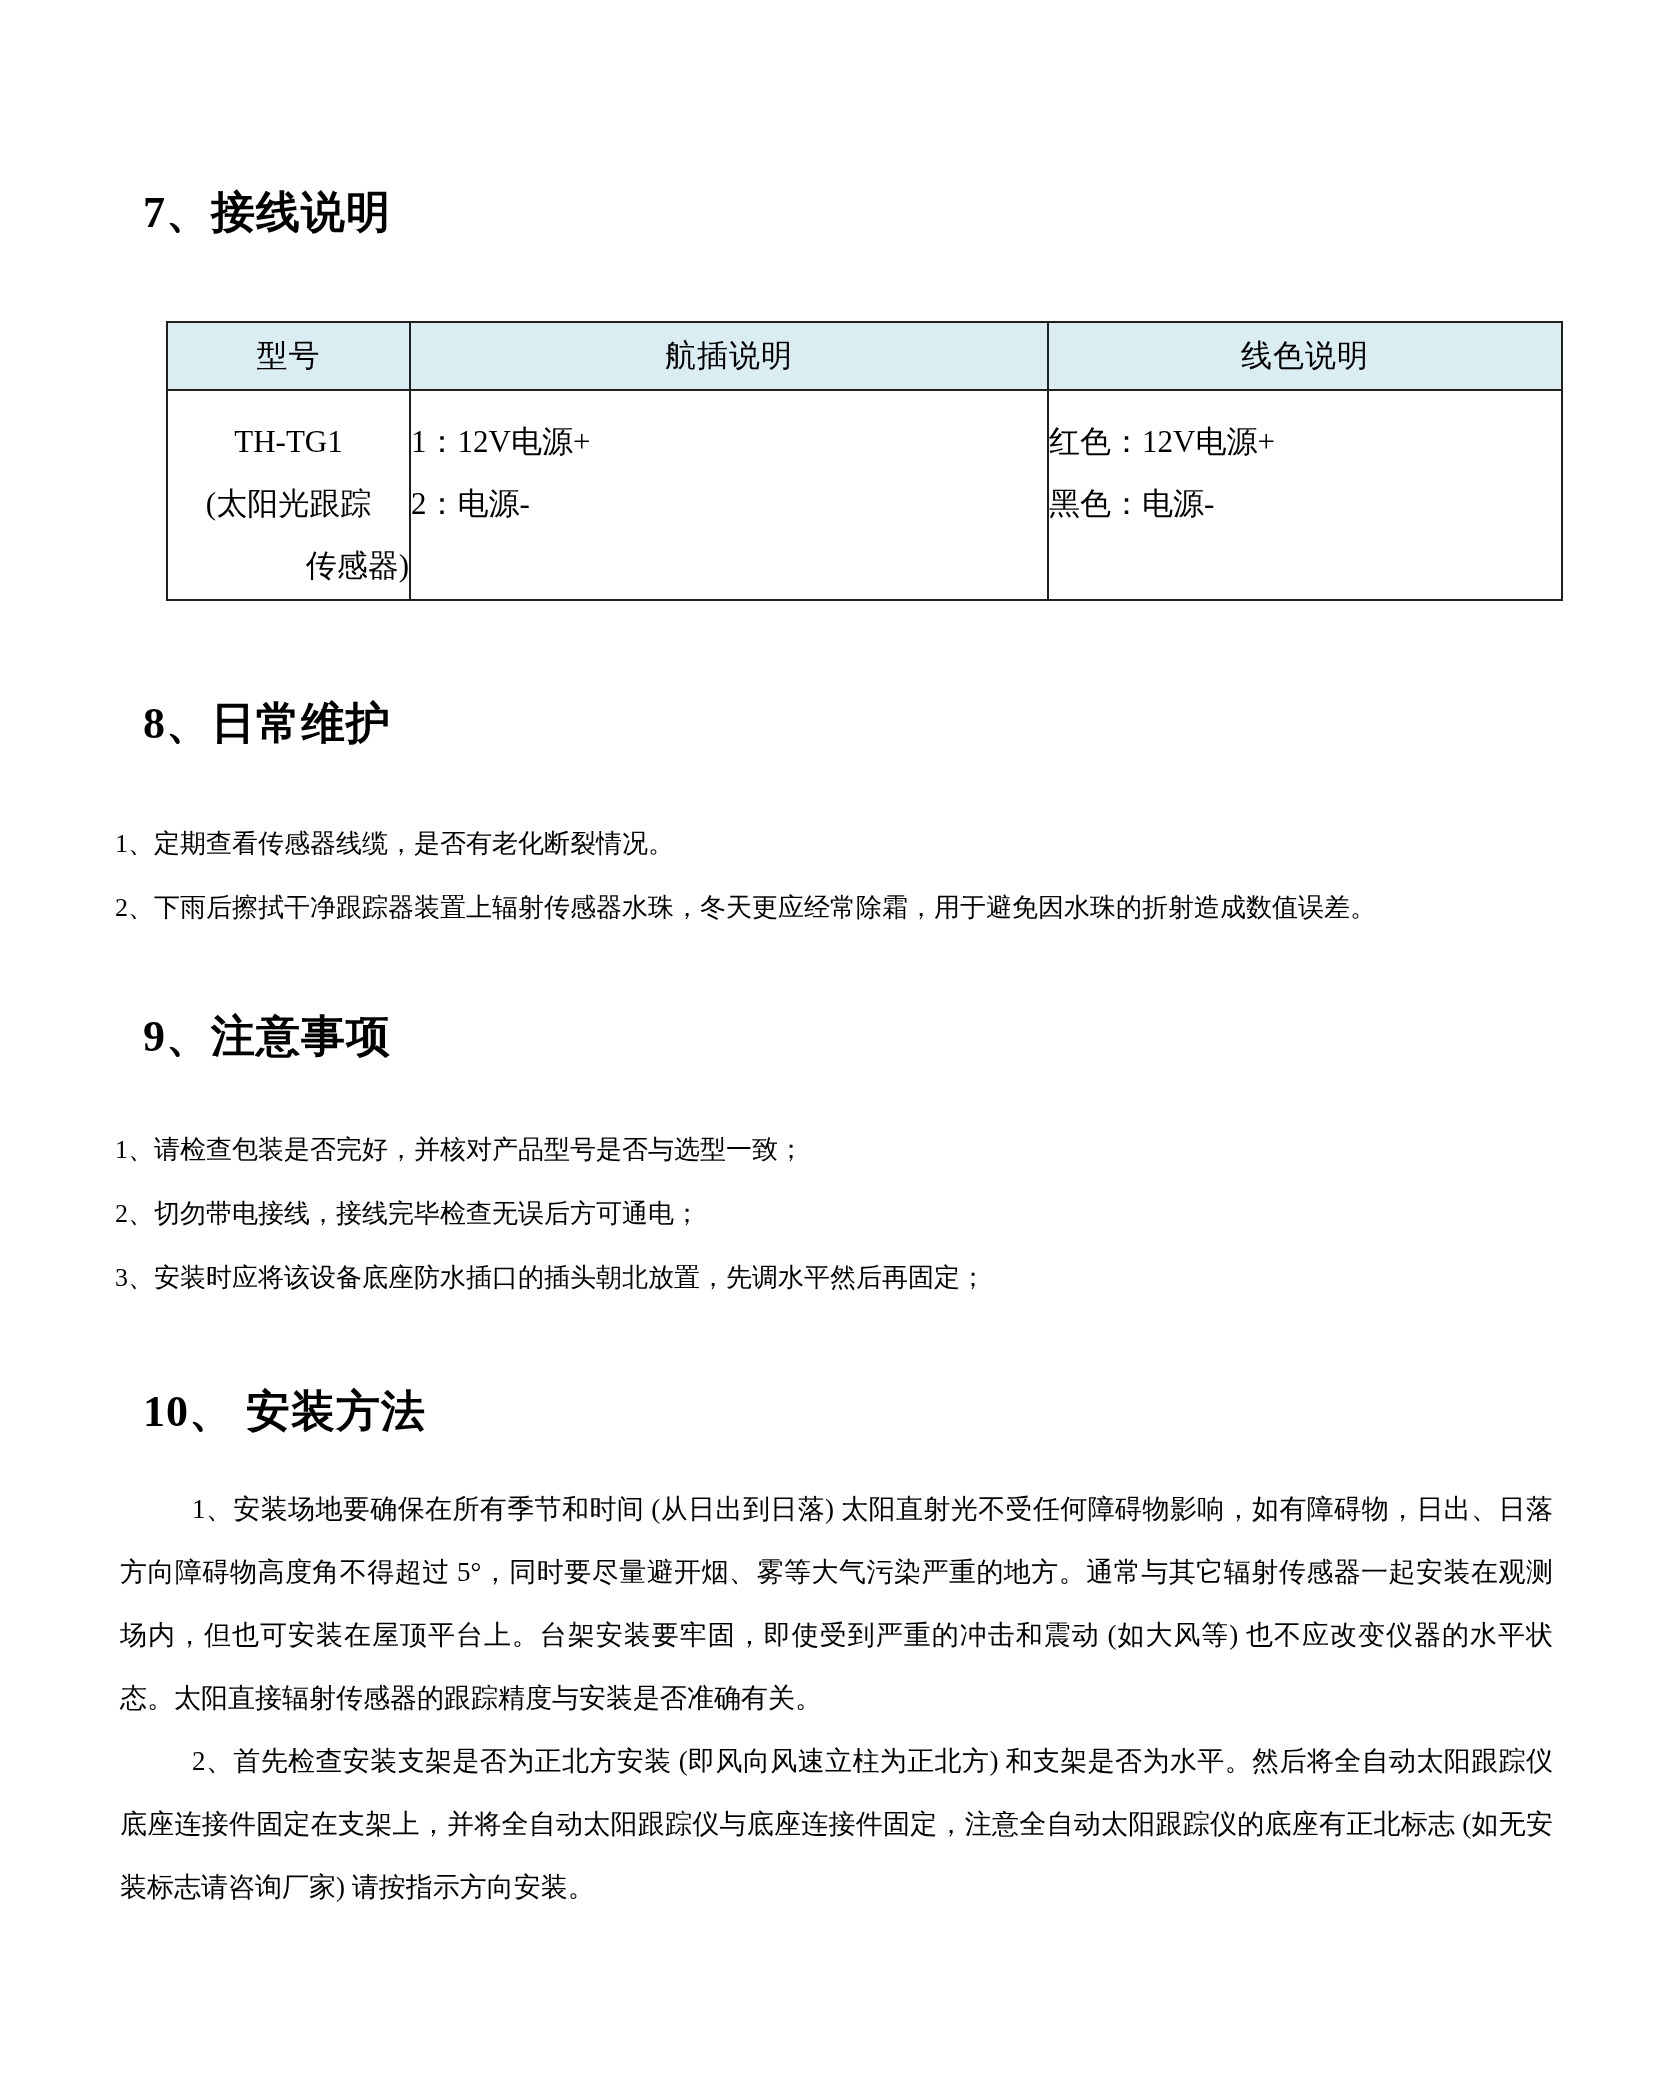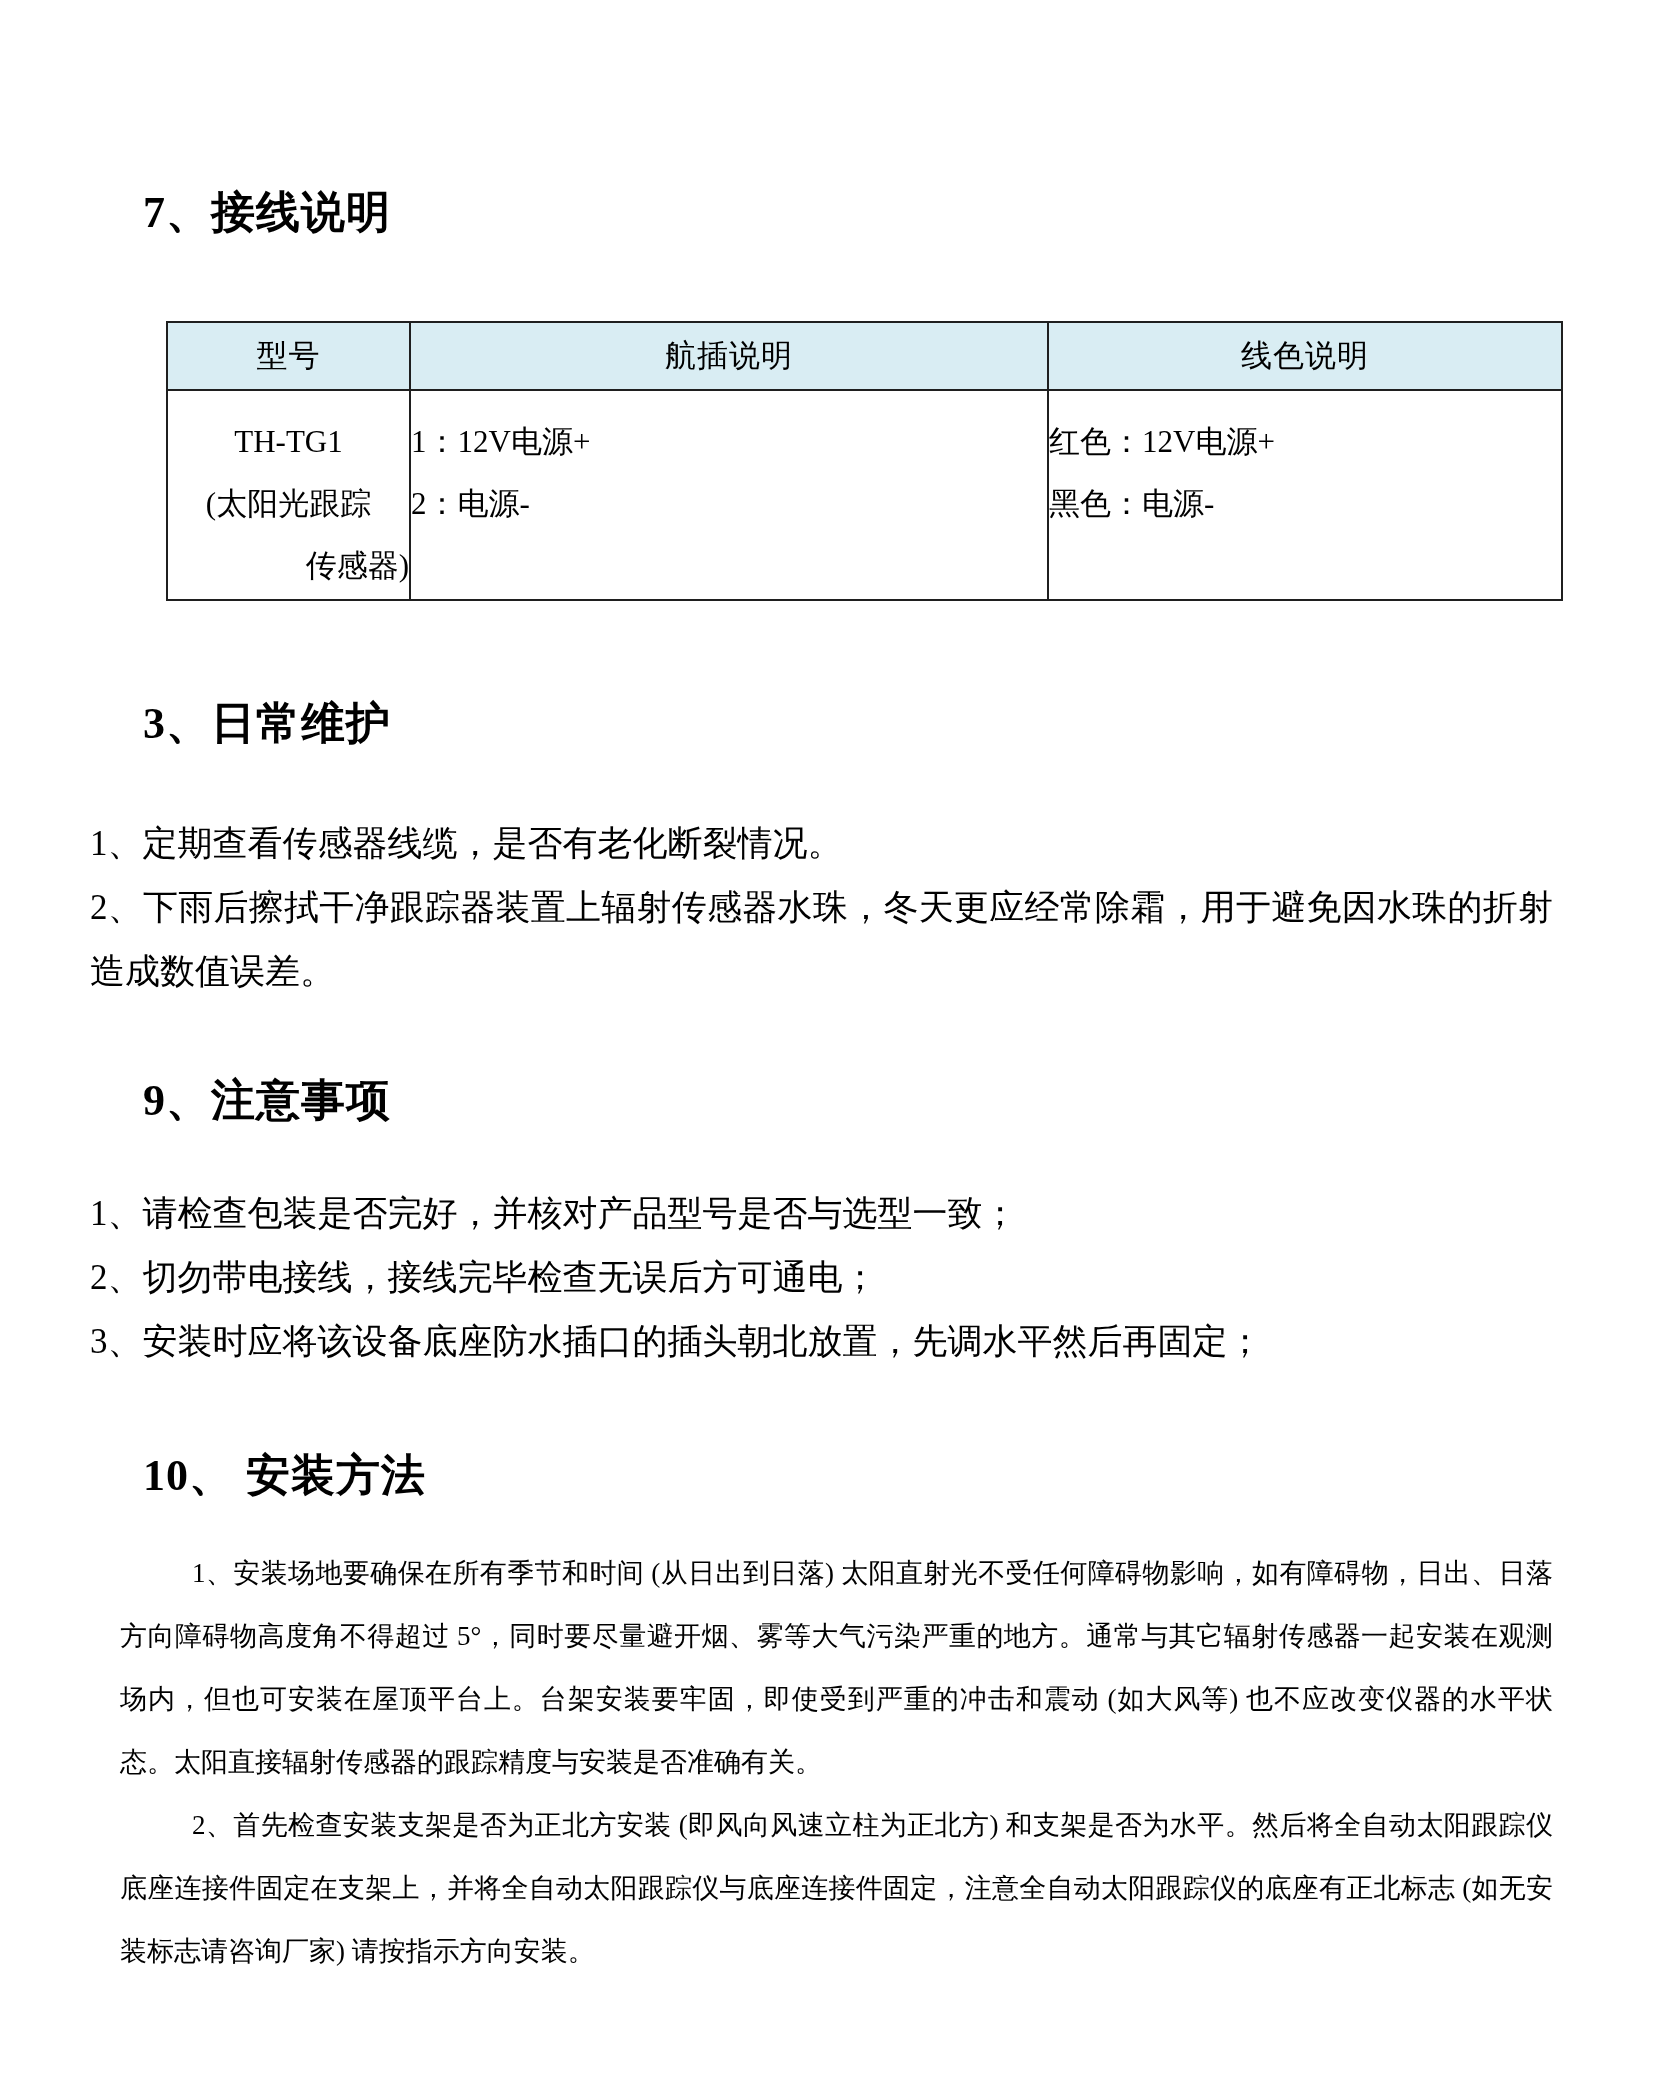--- a/index.html
+++ b/index.html
@@ -51,22 +51,22 @@
     padding: 20px 0 0 0;
     background: #ffffff;
   }
   td.model-cell { text-align: center; }
   td.plug-cell  { padding-left: 22px; }
   td.wire-cell  { padding-left: 26px; }
   .cl { line-height: 62px; white-space: nowrap; }
   td.model-cell .cl:last-child { padding-bottom: 2px; text-align: right; }
 
   .items {
-    margin: 0 100px 0 90px;
-    font-size: 35px;
+    margin: 0 100px 0 115px;
+    font-size: 26px;
     line-height: 64px;
     text-align: justify;
   }
   .items-8 { margin-top: 60px; }
   .items-9 { margin-top: 53px; }
 
   .paras {
     margin: 38px 100px 0 120px;
     font-size: 27px;
     line-height: 63px;
@@ -109,21 +109,21 @@
           <div class="cl">2：电源-</div>
         </td>
         <td class="wire-cell">
           <div class="cl">红色：12V电源+</div>
           <div class="cl">黑色：电源-</div>
         </td>
       </tr>
     </tbody>
   </table>
 
-  <div class="heading h8">3、日常维护</div>
+  <div class="heading h8">8、日常维护</div>
 
   <div class="items items-8">
     <div class="item">1、定期查看传感器线缆，是否有老化断裂情况。</div>
     <div class="item">2、下雨后擦拭干净跟踪器装置上辐射传感器水珠，冬天更应经常除霜，用于避免因水珠的折射造成数值误差。</div>
   </div>
 
   <div class="heading h9">9、注意事项</div>
 
   <div class="items items-9">
     <div class="item">1、请检查包装是否完好，并核对产品型号是否与选型一致；</div>

